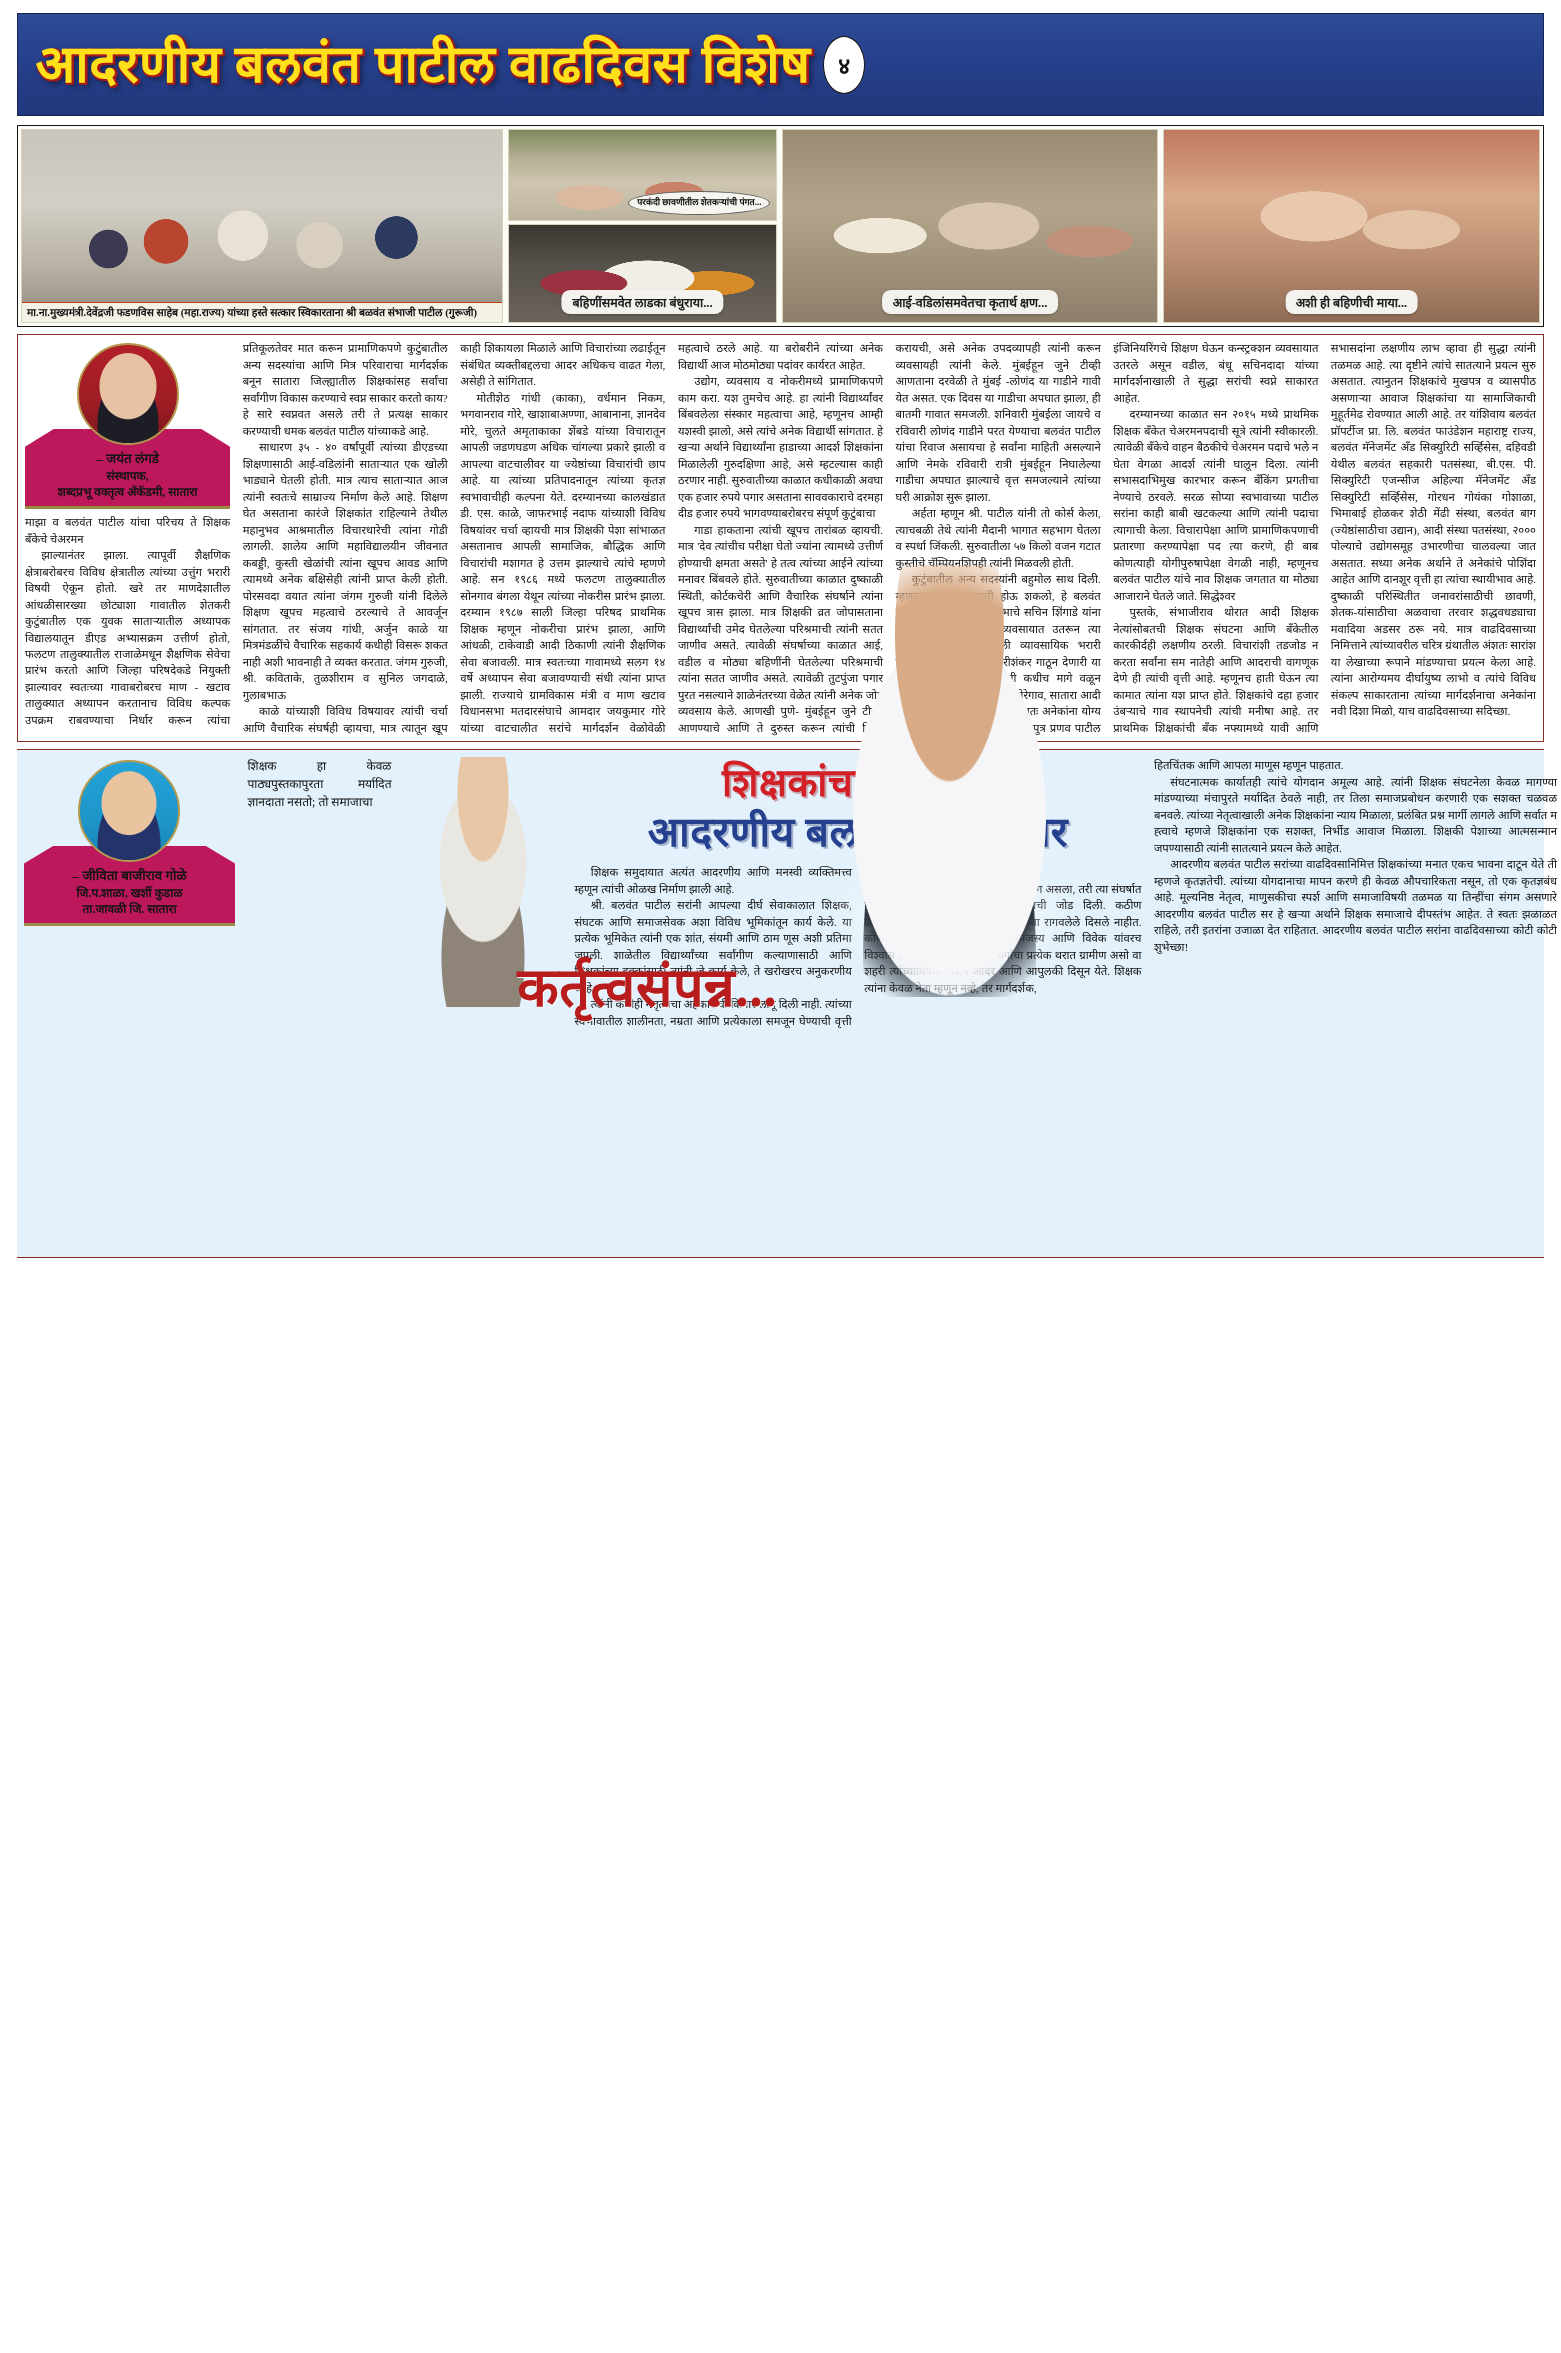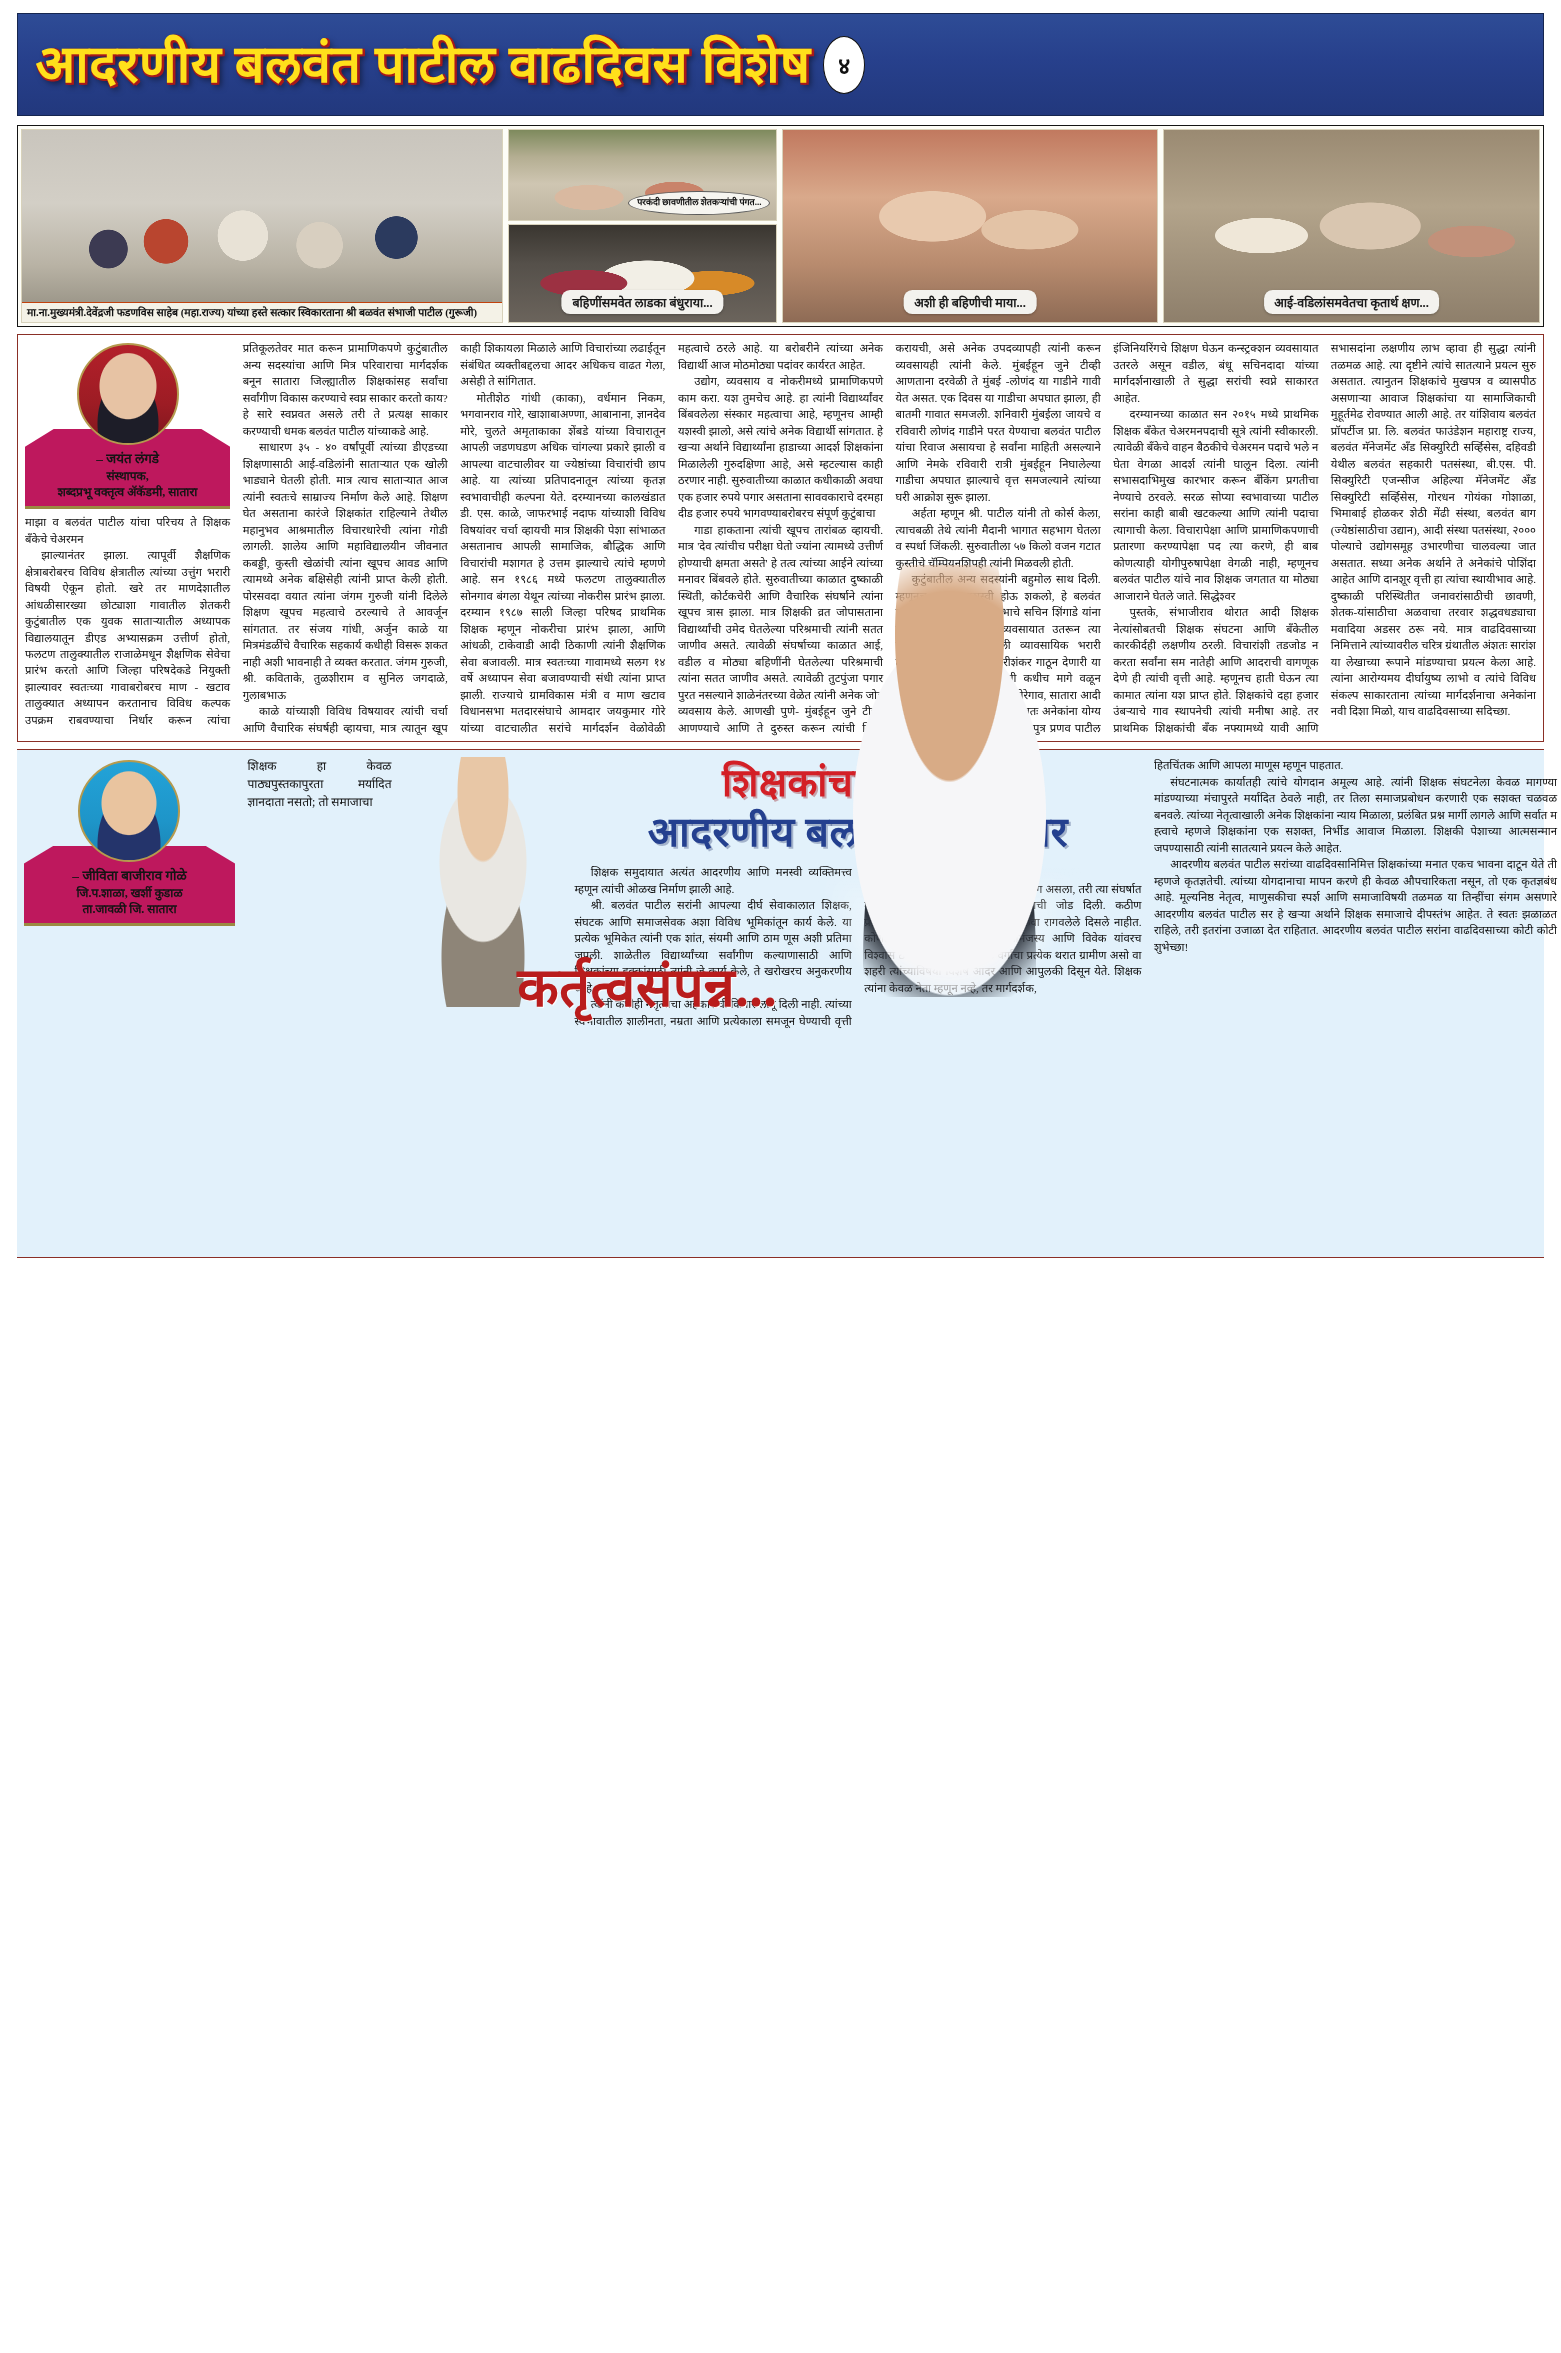--- a/index.html
+++ b/index.html
@@ -348,28 +348,28 @@
       <div class="ph-2a">
         <div class="img-pangat"></div>
         <div class="cap-oval">परकंदी छावणीतील शेतकऱ्यांची पंगत...</div>
       </div>
       <div class="ph-2b">
         <div class="img-family"></div>
         <div class="cap-pill">बहिणींसमवेत लाडका बंधुराया...</div>
       </div>
     </div>
 
+    <div class="ph ph-4">
+      <div class="img-parents"></div>
+      <div class="cap-pill">आई-वडिलांसमवेतचा कृतार्थ क्षण...</div>
+    </div>
+
     <div class="ph ph-3">
       <div class="img-sister"></div>
       <div class="cap-pill">अशी ही बहिणीची माया...</div>
-    </div>
-
-    <div class="ph ph-4">
-      <div class="img-parents"></div>
-      <div class="cap-pill">आई-वडिलांसमवेतचा कृतार्थ क्षण...</div>
     </div>
   </div>
 
   <div class="article-block">
 
     <div class="hero-figure"></div>
     <div class="display-head">कर्तृत्वसंपन्न...</div>
 
     <div class="cols">
 

